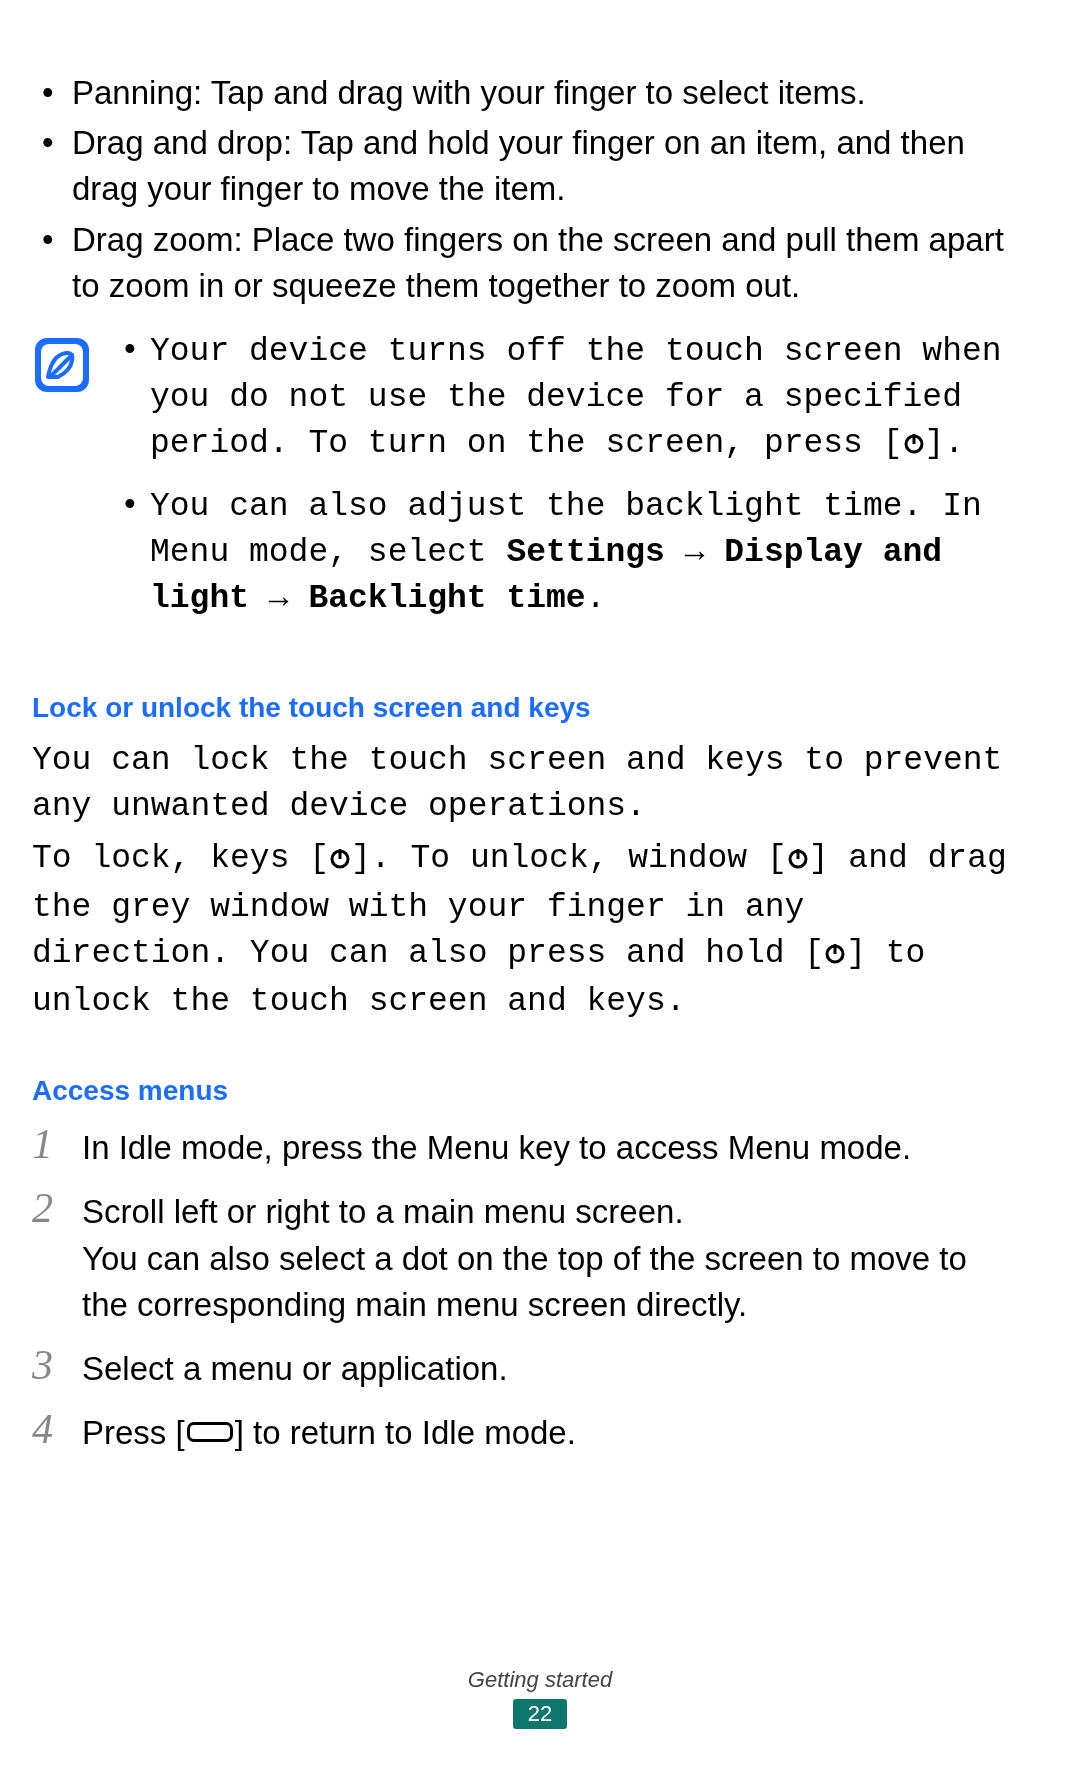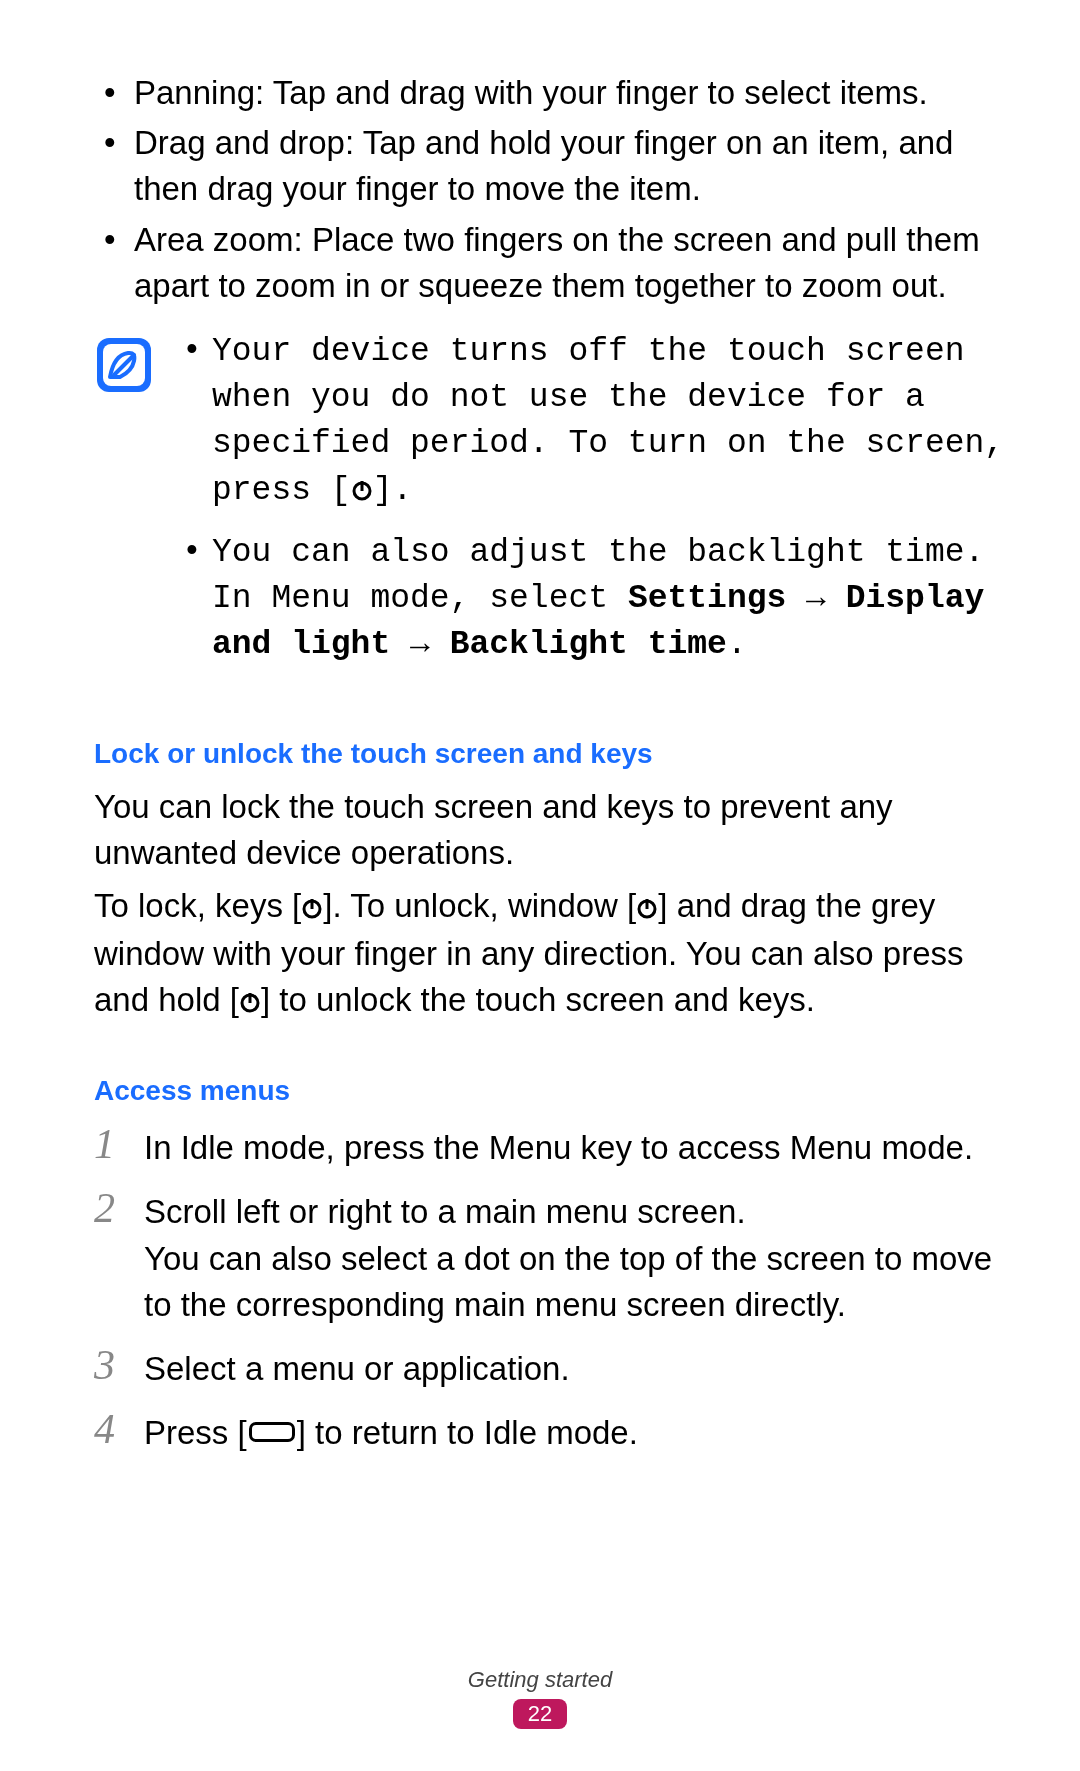--- a/index.html
+++ b/index.html
@@ -8,21 +8,21 @@
     width: 1080px;
     height: 1771px;
     background: #ffffff;
     font-family: "Segoe UI", "Helvetica Neue", Arial, sans-serif;
     color: #000;
   }
   .page {
     box-sizing: border-box;
     width: 1080px;
     height: 1771px;
-    padding: 70px 70px 40px 94px;
+    padding: 70px 70px 40px 32px;
     position: relative;
   }
   .body-text {
     font-size: 33px;
     line-height: 1.4;
   }
   .bullet-list {
     list-style: none;
     padding: 0;
     margin: 0 0 20px 0;
@@ -61,20 +61,21 @@
     margin-bottom: 14px;
   }
   .heading {
     color: #1a6dff;
     font-size: 28px;
     font-weight: 700;
     margin: 0 0 14px 0;
   }
   .para {
     margin: 0 0 6px 0;
+    font-family: Liberation Mono, monospace;
   }
   .section {
     margin-bottom: 50px;
   }
   .steps {
     list-style: none;
     padding: 0;
     margin: 14px 0 0 0;
   }
   .steps li {
@@ -106,24 +107,24 @@
   .footer-section {
     font-style: italic;
     font-size: 22px;
     color: #444;
     margin-bottom: 6px;
   }
   .page-badge {
     display: inline-block;
     min-width: 42px;
     padding: 2px 6px;
-    background: #be185d;
+    background: #0f766e;
     color: #fff;
     font-size: 22px;
-    border-radius: 8px;
+    border-radius: 3px;
   }
   .bold { font-weight: 700; }
   .glyph {
     display: inline-block;
     vertical-align: -2px;
   }
   .glyph-key {
     display: inline-block;
     width: 40px;
     height: 14px;
@@ -134,21 +135,21 @@
   }
 </style>
 </head>
 <body>
 
 <div class="page">
 
   <ul class="bullet-list body-text">
     <li><span>Panning: Tap and drag with your finger to select items.</span></li>
     <li><span>Drag and drop: Tap and hold your finger on an item, and then drag your finger to move the item.</span></li>
-    <li><span>Area zoom: Place two fingers on the screen and pull them apart to zoom in or squeeze them together to zoom out.</span></li>
+    <li><span>Drag zoom: Place two fingers on the screen and pull them apart to zoom in or squeeze them together to zoom out.</span></li>
   </ul>
 
   <div class="note-box">
     <div class="note-icon">
       <svg viewBox="0 0 60 60" width="60" height="60">
         <rect x="3" y="3" width="54" height="54" rx="12" ry="12" fill="#1a6dff"></rect>
         <rect x="9" y="9" width="42" height="42" rx="8" ry="8" fill="#ffffff"></rect>
         <path d="M16 42 Q20 20 34 18 Q42 17 40 26 Q38 36 26 42 Z" fill="none" stroke="#1a6dff" stroke-width="4" stroke-linejoin="round" stroke-linecap="round"></path>
         <path d="M20 40 Q30 30 40 20" fill="none" stroke="#1a6dff" stroke-width="4" stroke-linecap="round"></path>
       </svg>

